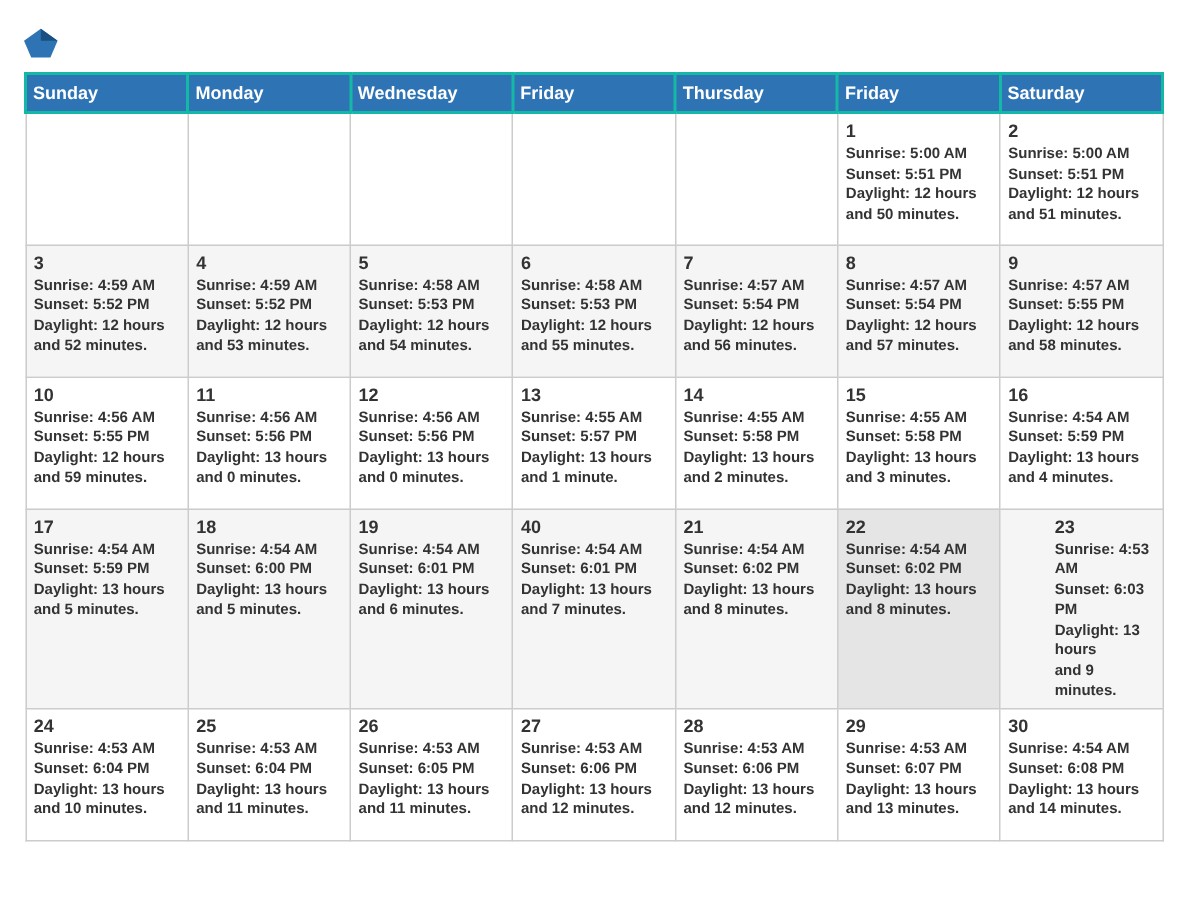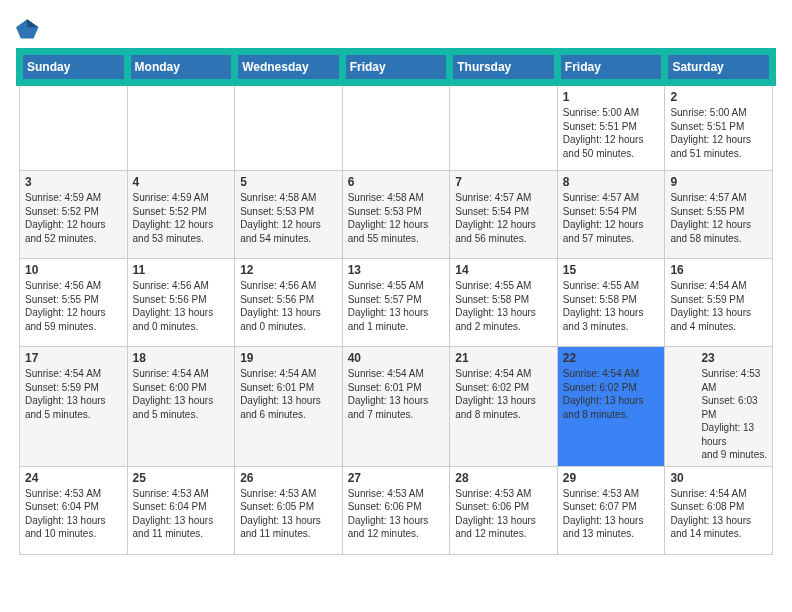--- a/index.html
+++ b/index.html
@@ -53,21 +53,21 @@
       border-collapse: collapse;
       table-layout: fixed;
     }
     thead tr th {
       background-color: #2e74b5;
       color: #fff;
       font-size: 12px;
       font-weight: bold;
       padding: 5px 4px;
       text-align: left;
-      border: 7px solid #14b8a6;
+      border: 2px solid #14b8a6;
     }
     tbody tr td {
       border: 1px solid #ccc;
       vertical-align: top;
       padding: 4px 5px;
       font-size: 10px;
       color: #333;
       height: 88px;
       background: #fff;
     }
@@ -77,20 +77,21 @@
     .day-num {
       font-weight: bold;
       font-size: 12px;
       margin-bottom: 2px;
       display: block;
     }
     .day-info {
       font-size: 10px;
       line-height: 1.35;
       color: #333;
+      font-weight: bold;
     }
     .empty-cell {
       background: #fff !important;
     }
   </style>
 </head>
 <body>
 
 <div class="header-area">
   <div class="logo">
@@ -274,21 +275,21 @@
 Daylight: 13 hours
 and 7 minutes.</div>
         </td>
         <td style="background: rgb(245, 245, 245);">
           <span class="day-num">21</span>
           <div class="day-info" style="white-space: pre-line;">Sunrise: 4:54 AM
 Sunset: 6:02 PM
 Daylight: 13 hours
 and 8 minutes.</div>
         </td>
-        <td style="background: #3b82f6; margin-top: 40px;">
+        <td style="background: #e5e5e5; margin-top: 40px;">
           <span class="day-num">22</span>
           <div class="day-info" style="white-space: pre-line;">Sunrise: 4:54 AM
 Sunset: 6:02 PM
 Daylight: 13 hours
 and 8 minutes.</div>
         </td>
         <td style="background: rgb(245, 245, 245); padding-left: 36px;">
           <span class="day-num">23</span>
           <div class="day-info" style="white-space: pre-line;">Sunrise: 4:53 AM
 Sunset: 6:03 PM

